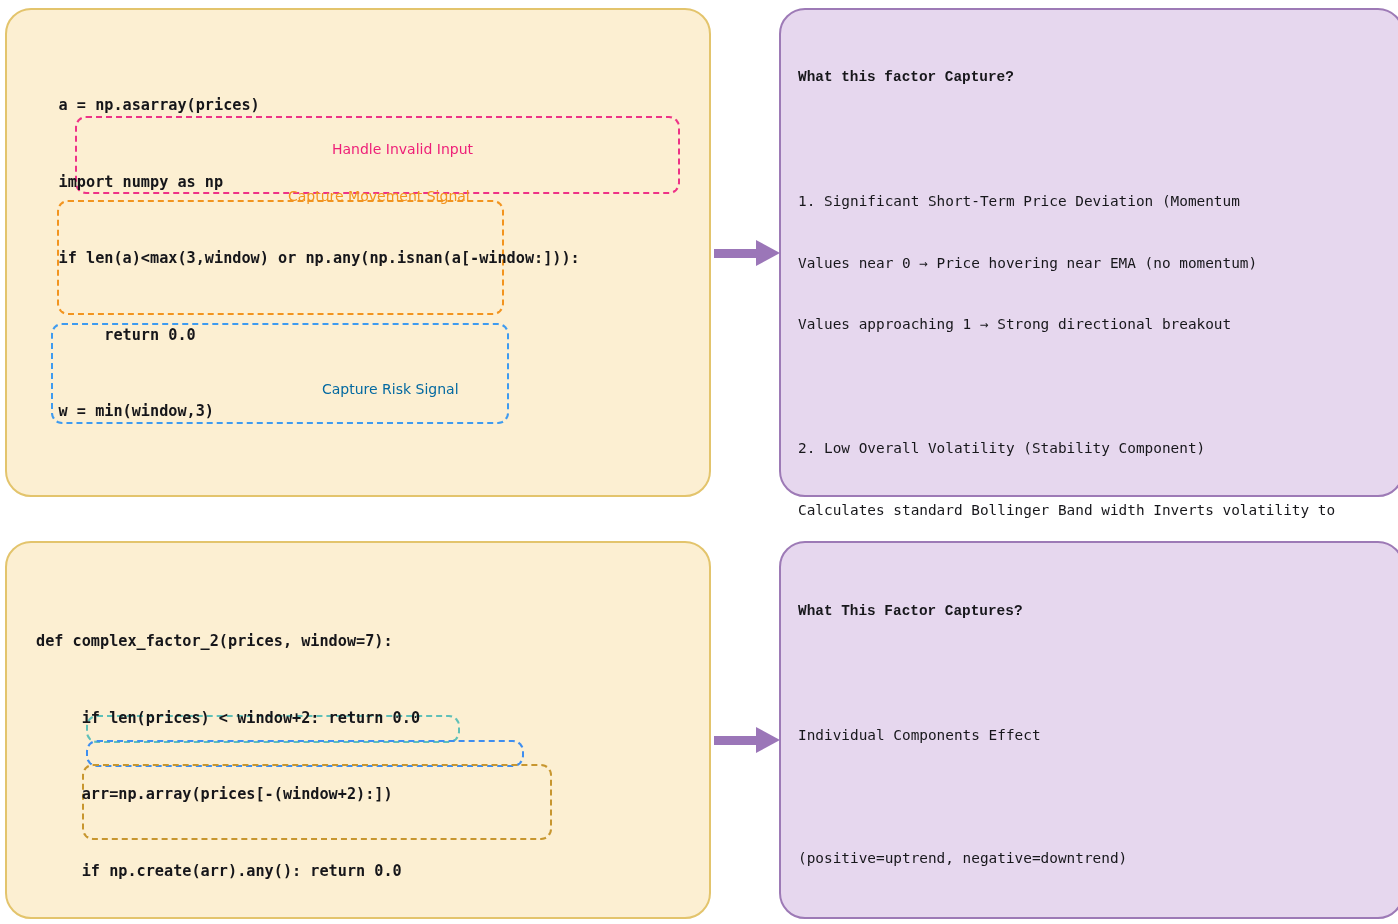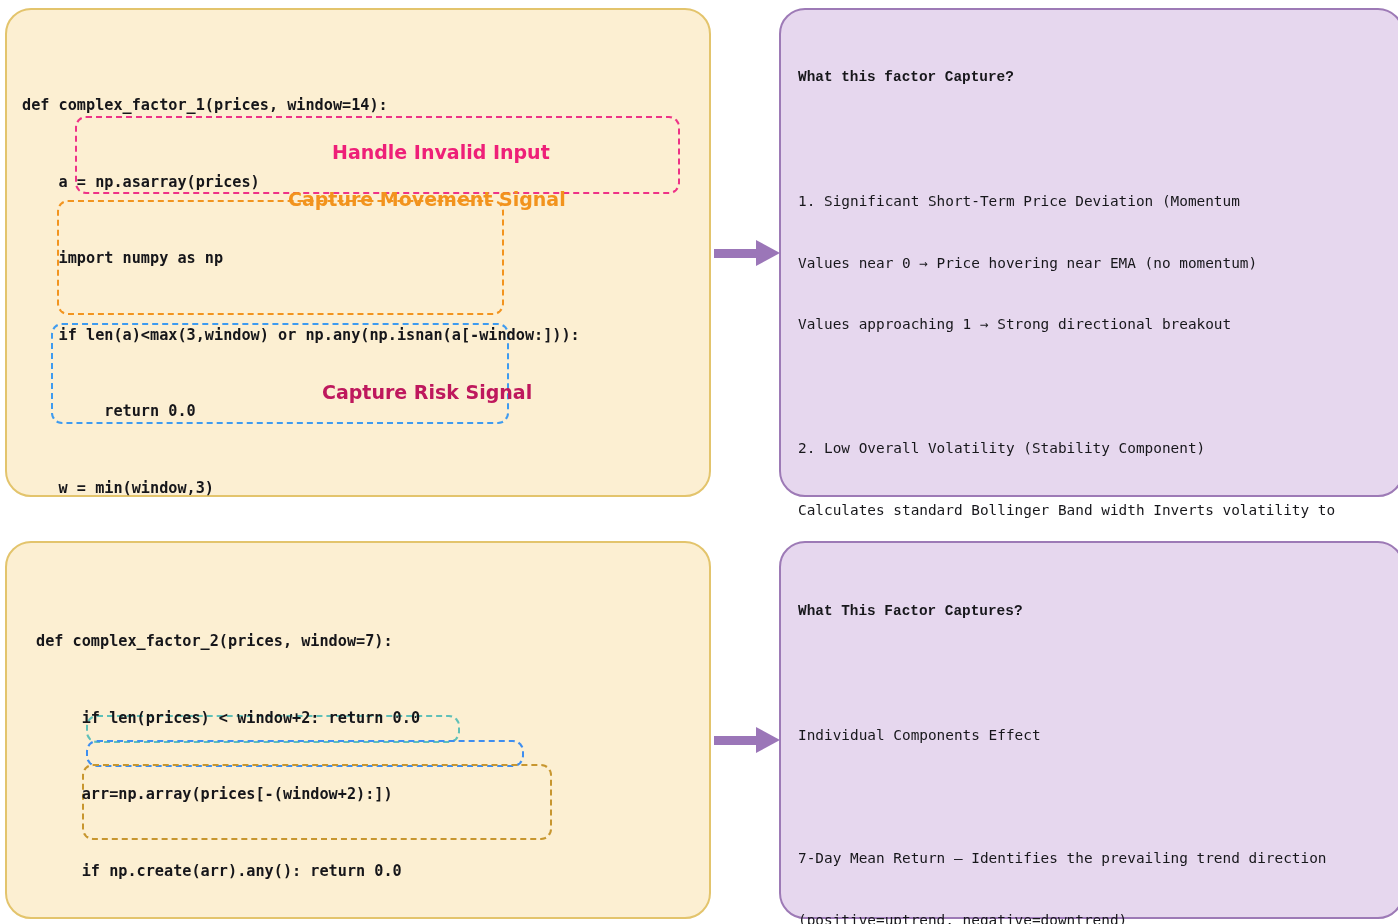--- a/index.html
+++ b/index.html
@@ -70,27 +70,27 @@
   #hl-risk     { left: 44px;  top: 313px; width: 458px; height: 101px; }
 
   #hl-meanret  { left: 86px;  top: 715px; width: 374px; height: 28px; }
   #hl-momentum { left: 86px;  top: 740px; width: 438px; height: 27px; }
   #hl-volad    { left: 82px;  top: 764px; width: 470px; height: 76px; }
 
   
   .anno {
     position: absolute;
     font-family: "DejaVu Sans", sans-serif;
-    font-size: 19px;
-    font-weight: 700;
+    font-size: 14px;
+    font-weight: 400;
     white-space: nowrap;
   }
   #anno-invalid  { left: 332px; top: 141px; color: #ee1f78; }
   #anno-movement { left: 288px; top: 188px; color: #f2931d; text-align: center; }
-  #anno-risk     { left: 322px; top: 381px; color: #be185d; text-align: center; }
+  #anno-risk     { left: 322px; top: 381px; color: #0369a1; text-align: center; }
 
   
   .arrow { position: absolute; }
   .arrow-shaft {
     position: absolute;
     height: 9px;
     background: #9b76b8;
     top: 9px;
     left: 0;
   }
@@ -131,21 +131,20 @@
 </head>
 <body>
 
 <div class="panel panel-code" id="code-panel-1">
   <div class="hl hl-pink" id="hl-invalid"></div>
   <div class="hl hl-orange" id="hl-movement"></div>
   <div class="hl hl-blue" id="hl-risk"></div>
 </div>
 
 <div class="code-wrap" id="code1">
-  <span class="code-line">def complex_factor_1(prices, window=14):</span>
   <span class="code-line">    a = np.asarray(prices)</span>
   <span class="code-line">    import numpy as np</span>
   <span class="code-line">    if len(a)&lt;max(3,window) or np.any(np.isnan(a[-window:])):</span>
   <span class="code-line">         return 0.0</span>
   <span class="code-line">    w = min(window,3)</span>
   <span class="code-line blank"> </span>
   <span class="code-line">    weights = np.exp(np.linspace(-1.5,0.2,w))</span>
   <span class="code-line">    weights /= weights.sum()</span>
   <span class="code-line">    ema = np.dot(a[-w:],weights)</span>
   <span class="code-line">    rel = (a[-1] - ema)/(np.abs(ema)+1e-6)</span>
@@ -216,21 +215,20 @@
   
 </div>
 
 <div class="panel panel-note" id="note-panel-2"></div>
 
 <div class="note-body" id="note2-body">
   <span class="note-title">What This Factor Captures?</span>
   <span class="note-gap"> </span>
   <span class="note-line">Individual Components Effect</span>
   <span class="note-gap"> </span>
-  <span class="note-line">7-Day Mean Return — Identifies the prevailing trend direction</span>
   <span class="note-line">(positive=uptrend, negative=downtrend)</span>
   
   
   
   
   
   
   
   
   

